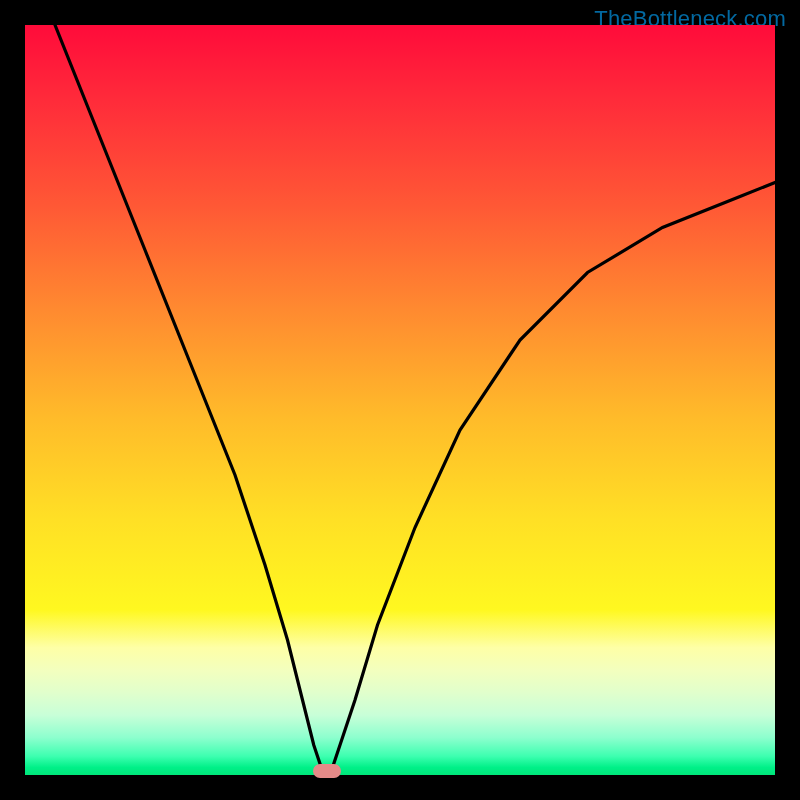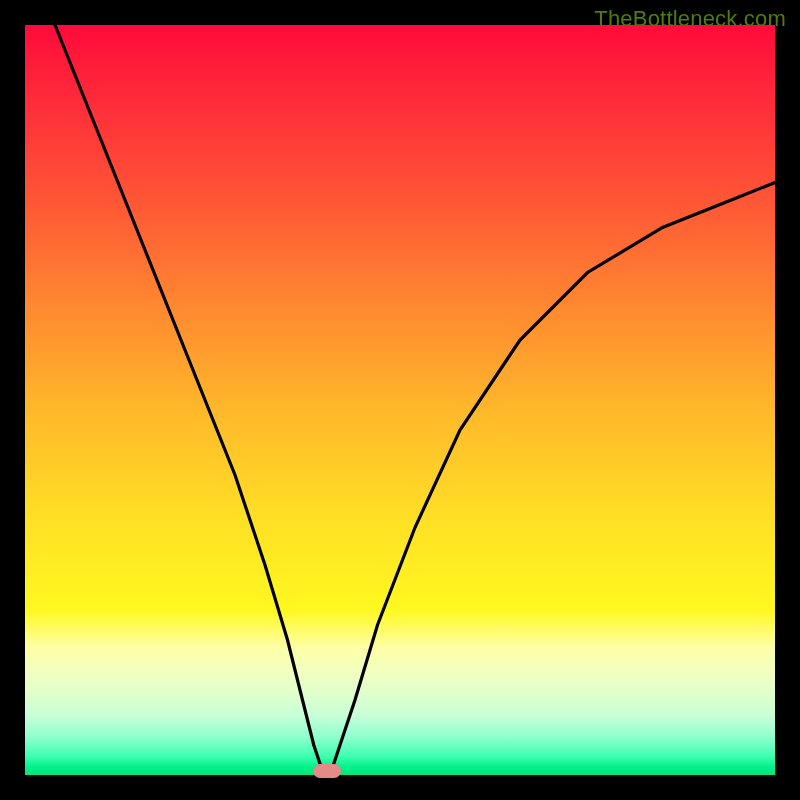--- a/index.html
+++ b/index.html
@@ -33,21 +33,21 @@
       #8dffce 95%,
       #3dffb0 97.5%,
       #00f088 99%,
       #00e67a 100%
     );
   }
   .watermark {
     position: absolute;
     top: 6px;
     right: 14px;
-    color: #4d7c0f;
+    color: #0369a1;
     font-size: 22px;
     font-weight: 500;
     letter-spacing: 0.2px;
   }
   .curve-svg {
     position: absolute;
     left: 25px;
     top: 25px;
     width: 750px;
     height: 750px;

